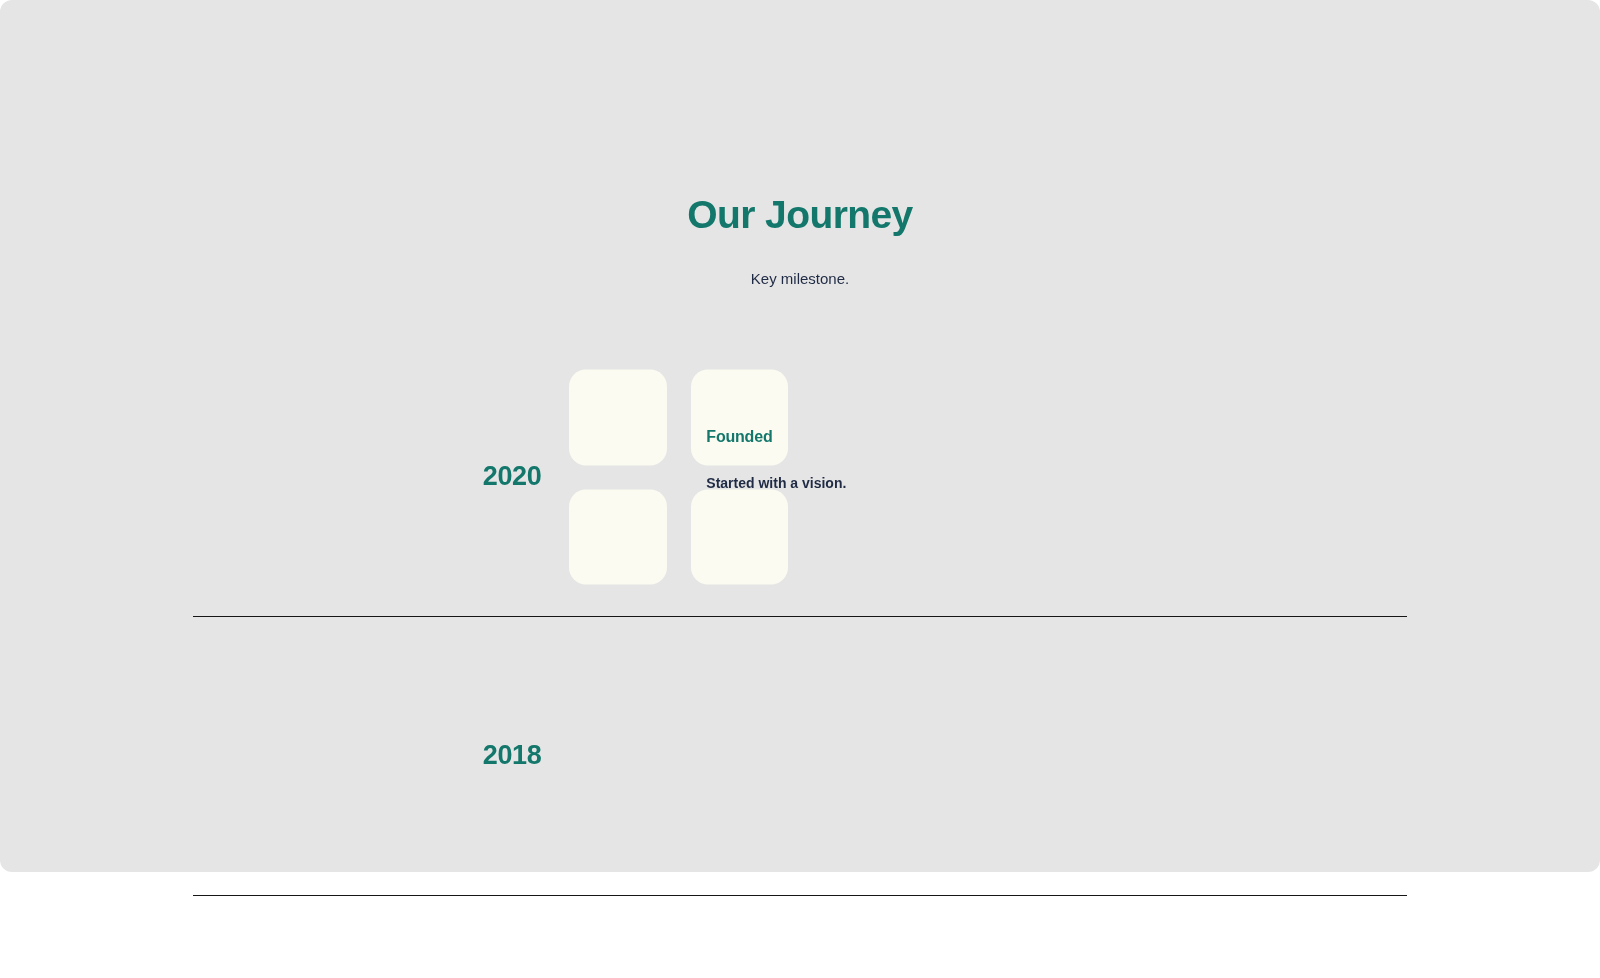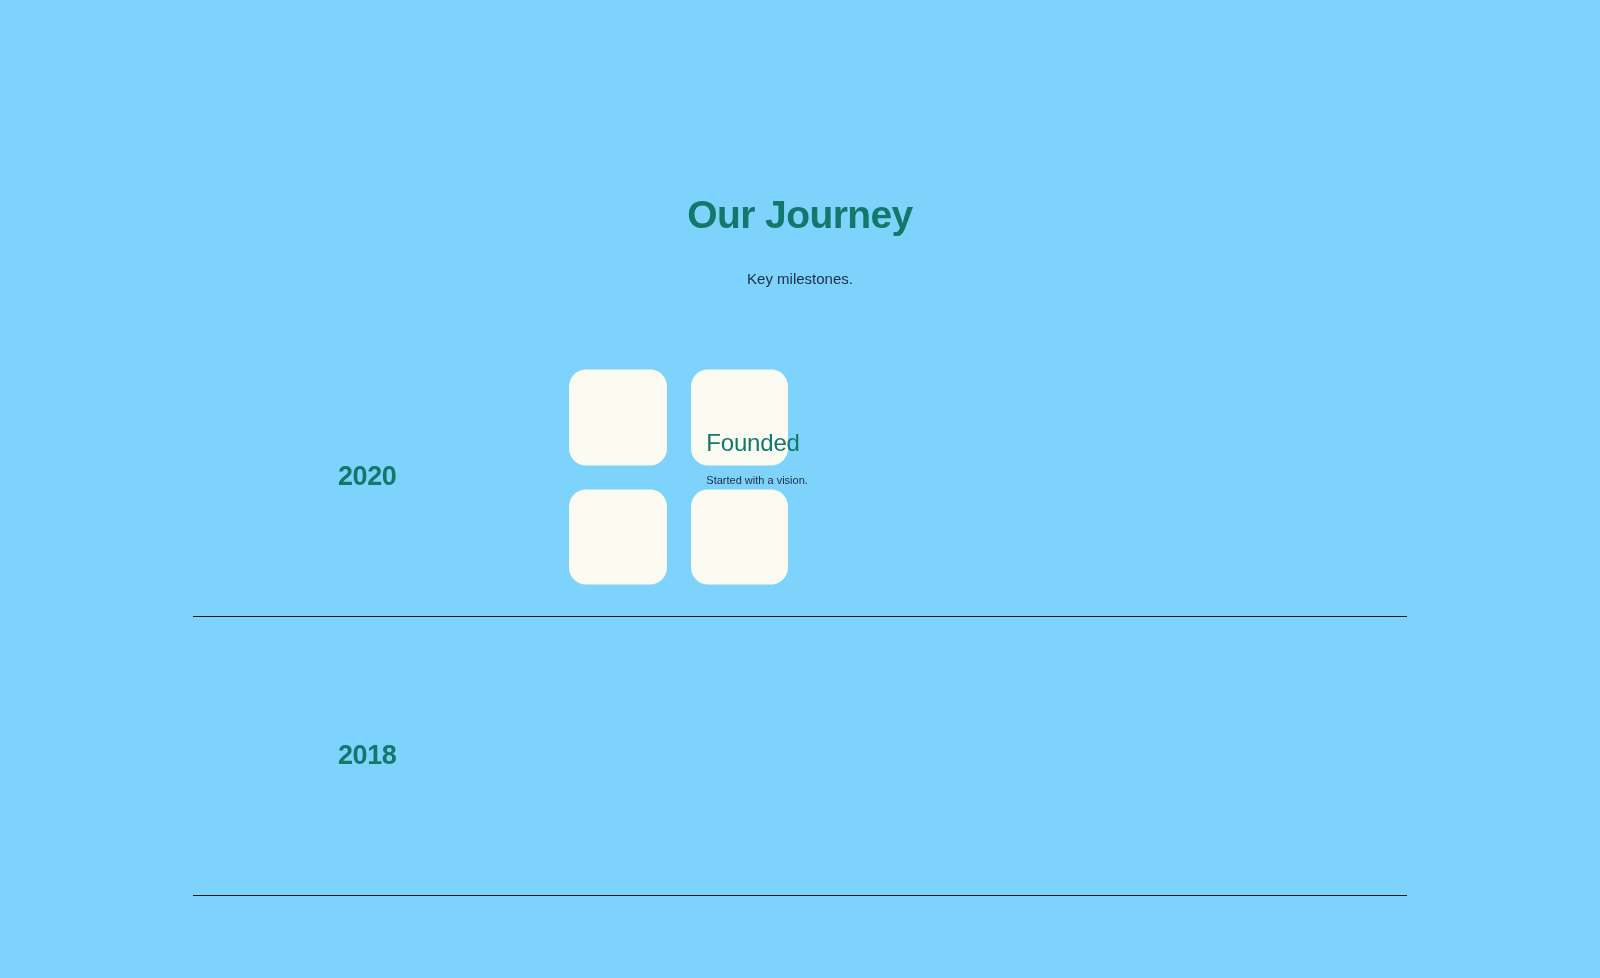--- a/index.html
+++ b/index.html
@@ -10,22 +10,23 @@
     height: 978px;
     background: #ffffff;
     font-family: "Liberation Sans", sans-serif;
     -webkit-font-smoothing: antialiased;
     overflow: hidden;
   }
 
   .page {
     position: relative;
     width: 1600px;
-    height: 978px;
-    background: #7dd3fc;
+    height: 872px;
+    background: #e5e5e5;
+    border-radius: 12px;
   }
 
   
   .header {
     position: absolute;
     left: 0;
     top: 0;
     width: 1600px;
     text-align: center;
     padding-top: 193px;
@@ -63,21 +64,21 @@
     min-height: 279px;
   }
 
   .timeline-row.is-last {
     border-bottom: 1.6px solid #161616;
   }
 
   .row-year-col {
     flex: 0 0 31%;
     display: flex;
-    justify-content: center;
+    justify-content: flex-end;
     padding-right: 28px;
   }
 
   .row-year {
     font-size: 27px;
     font-weight: 700;
     letter-spacing: -0.4px;
     color: #13786B;
     line-height: 1.1;
     white-space: nowrap;
@@ -104,47 +105,47 @@
     gap: 24px 24px;
     pointer-events: none;
   }
 
   .media-tile {
     background: #FCFBF2;
     border-radius: 17px;
   }
 
   .row-heading {
-    font-size: 24px;
-    font-weight: 400;
+    font-size: 16px;
+    font-weight: 700;
     letter-spacing: -0.2px;
     color: #13786B;
     line-height: 1.3;
     position: relative;
     z-index: 2;
   }
 
   .row-text {
-    margin-top: 15px;
-    font-size: 11px;
-    font-weight: 400;
+    margin-top: 25px;
+    font-size: 14px;
+    font-weight: 700;
     color: #1F2A44;
     line-height: 1.45;
     position: relative;
     z-index: 2;
   }
 </style>
 </head>
 <body>
 
 <div class="page">
 
   <header class="header">
     <h1 class="page-title">Our Journey</h1>
-    <p class="page-subtitle">Key milestones.</p>
+    <p class="page-subtitle">Key milestone.</p>
   </header>
 
   <section class="timeline">
 
     <div class="timeline-row">
       <div class="row-year-col">
         <span class="row-year">2020</span>
       </div>
       <div class="row-body-col">
         <div class="media-grid">

